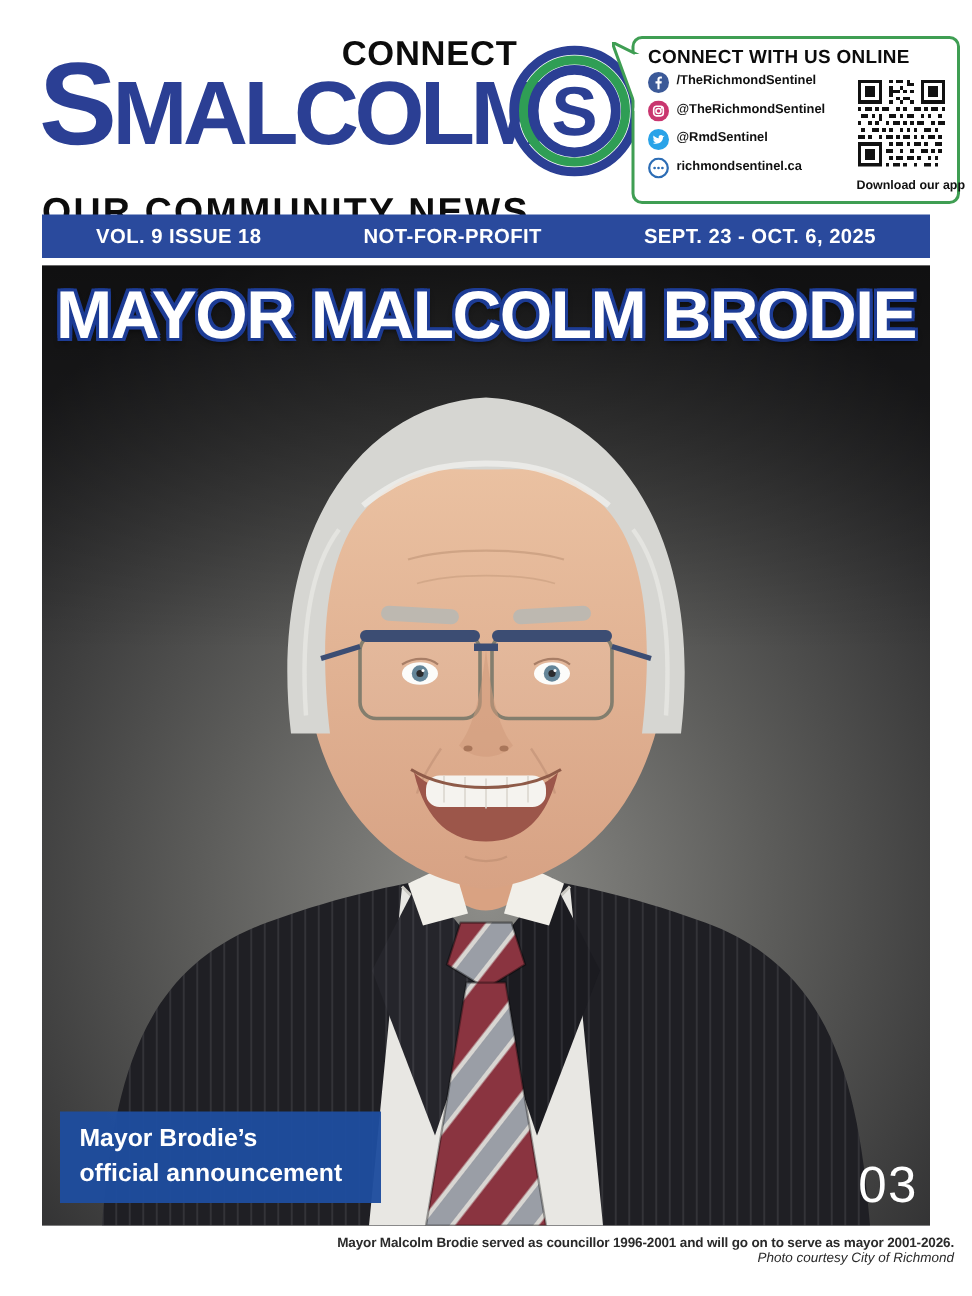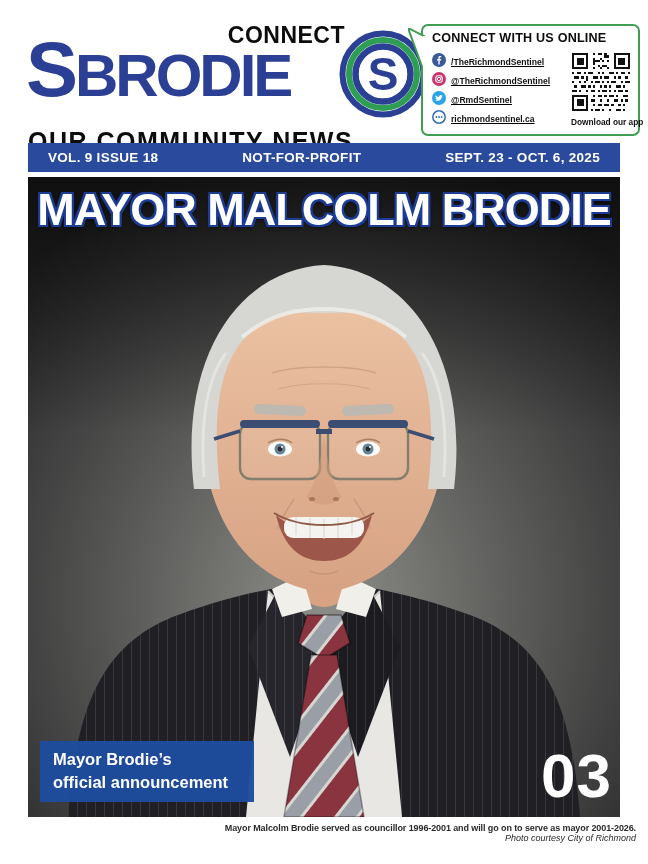--- a/index.html
+++ b/index.html
@@ -17,60 +17,60 @@
   .logo-svg { position:absolute; left:339px; top:30px; }
   .tagline { position:absolute; left:28px; top:99px; font-size:25px; font-weight:800;
              letter-spacing:1.5px; color:#0c0c0c; border-bottom:3px solid #0c0c0c;
              padding-bottom:1px; display:inline-block;margin-top:28px; }
 
   
   .connect { position:absolute; left:421px; top:24px; width:219px; height:112px;
              border:2px solid #3f9e53; border-radius:7px; background:#fff; padding:5px 7px 4px 9px; }
   .connect-tail { position:absolute; left:-15px; top:2px; }
   .connect-title { font-size:12.6px; font-weight:800; letter-spacing:.2px; color:#0c0c0c; margin-bottom:3px; }
-  .channel { display:flex; align-items:flex-end; gap:5px; height:19px;text-decoration:underline; }
+  .channel { display:flex; align-items:flex-start; gap:5px; height:19px; }
   .channel .handle { font-size:8.6px; font-weight:700; color:#111; }
   .qr-wrap { position:absolute; right:7px; top:27px; width:60px; text-align:center; }
   .qr-caption { font-size:8.3px; font-weight:700; color:#111; margin-top:2px; white-space:nowrap; }
 
   
   .info-bar { position:absolute; left:28px; top:143px; width:592px; height:29px;
               background:#2a4a9d; color:#fff; display:flex; align-items:center;
-              justify-content:space-between; padding:0 20px; font-size:13.5px; font-weight:700;
+              justify-content:space-between; padding:0 36px; font-size:13.5px; font-weight:700;
               letter-spacing:.3px; }
 
   
   .photo { position:absolute; left:28px; top:177px; width:592px; height:640px; background:#2a2a2c; }
   .photo svg.portrait { position:absolute; left:0; top:0; }
   .headline { position:absolute; left:0; top:7px; width:100%; text-align:center;
               font-size:45px; font-weight:800; letter-spacing:-1px; color:#fff; white-space:nowrap;
               text-shadow:-2px 0 0 #1d3c95, 2px 0 0 #1d3c95, 0 -2px 0 #1d3c95, 0 2px 0 #1d3c95,
                           -2px -2px 0 #1d3c95, 2px 2px 0 #1d3c95, -2px 2px 0 #1d3c95, 2px -2px 0 #1d3c95,
                           0 3px 4px rgba(0,0,0,.6); }
   .teaser { position:absolute; left:12px; top:564px; background:rgba(30,77,158,.96);
             color:#fff; font-size:16.5px; font-weight:700; line-height:1.4; padding:7px 26px 8px 13px; }
-  .page-number { position:absolute; right:8px; bottom:10px; color:#fff; font-size:62px;
-                 font-weight:700; line-height:1; letter-spacing:1px; }
+  .page-number { position:absolute; right:8px; bottom:10px; color:#fff; font-size:34px;
+                 font-weight:400; line-height:1; letter-spacing:1px; }
 
   
   .caption { position:absolute; left:24px; top:823px; width:612px; display:flex;
              justify-content:space-between; align-items:flex-end;flex-direction:column; }
   .caption-text { font-size:9px; color:#2a2a2a; font-weight:700; letter-spacing:-.1px; }
   .caption-credit { font-size:9px; color:#2a2a2a; font-style:italic; white-space:nowrap; }
 </style>
 </head>
 <body>
 
 <div class="page">
 
   <div class="kicker">CONNECT</div>
 
   <div class="nameplate">
     <span class="big-s">S</span>
-      <span class="rest">BRODIE</span>
+      <span class="rest">MALCOLM</span>
   </div>
 
   <svg class="logo-svg" width="88" height="88" viewBox="0 0 88 88">
     <circle cx="44" cy="44" r="40.5" fill="none" stroke="#2b3f94" stroke-width="6"></circle>
     <circle cx="44" cy="44" r="34" fill="none" stroke="#2f9e55" stroke-width="6"></circle>
     <circle cx="44" cy="44" r="27.5" fill="none" stroke="#2b3f94" stroke-width="6.5"></circle>
     <circle cx="44" cy="44" r="24" fill="#ffffff"></circle>
     <text x="44" y="60" text-anchor="middle" font-family="Liberation Sans, sans-serif" font-size="46" font-weight="800" fill="#2b3f94">S</text>
   </svg>
 

